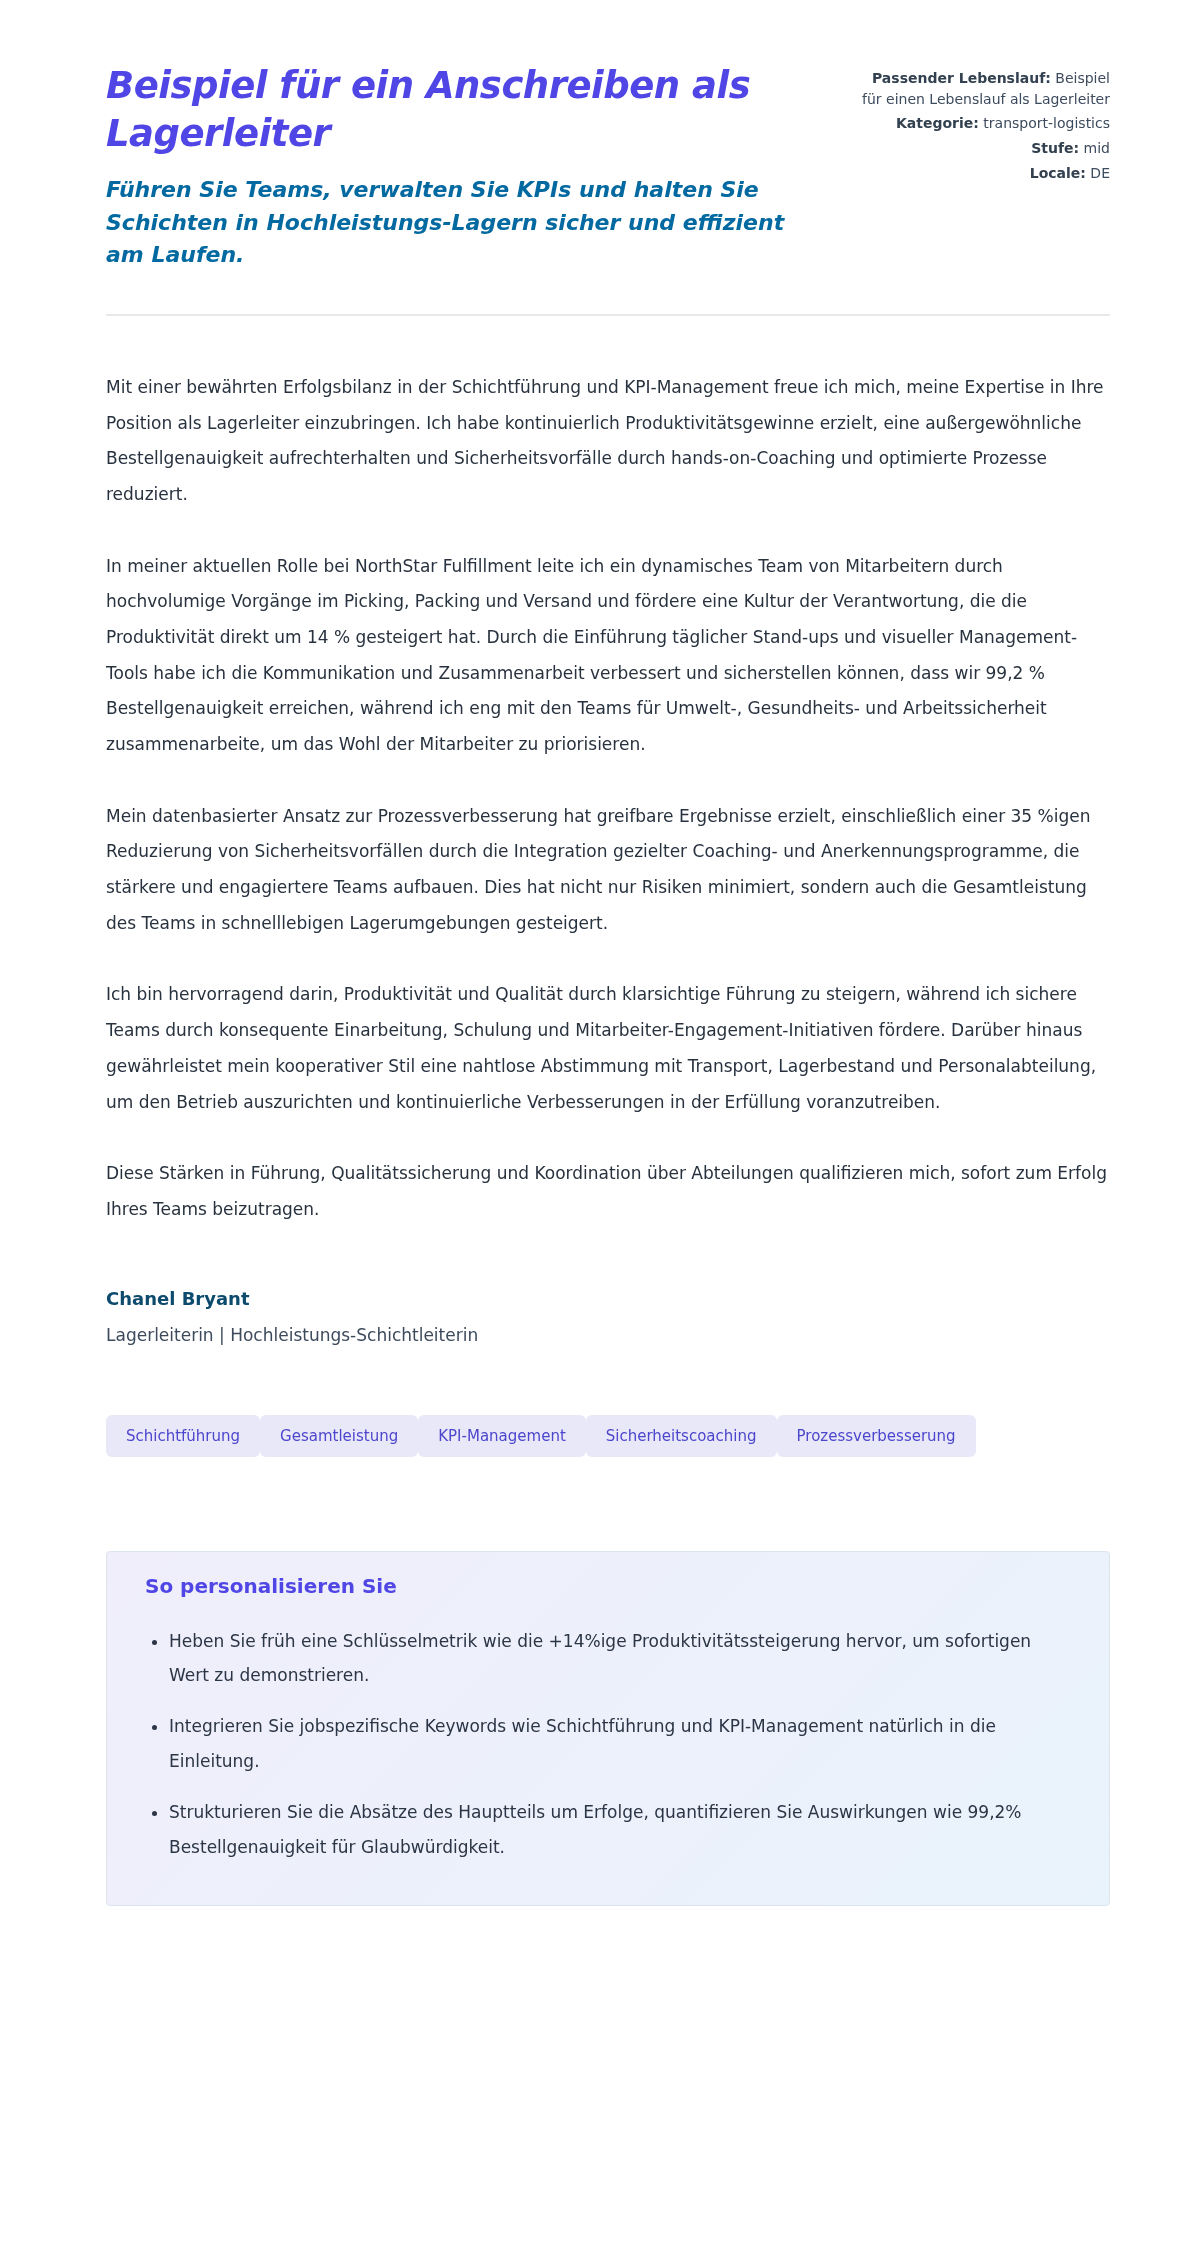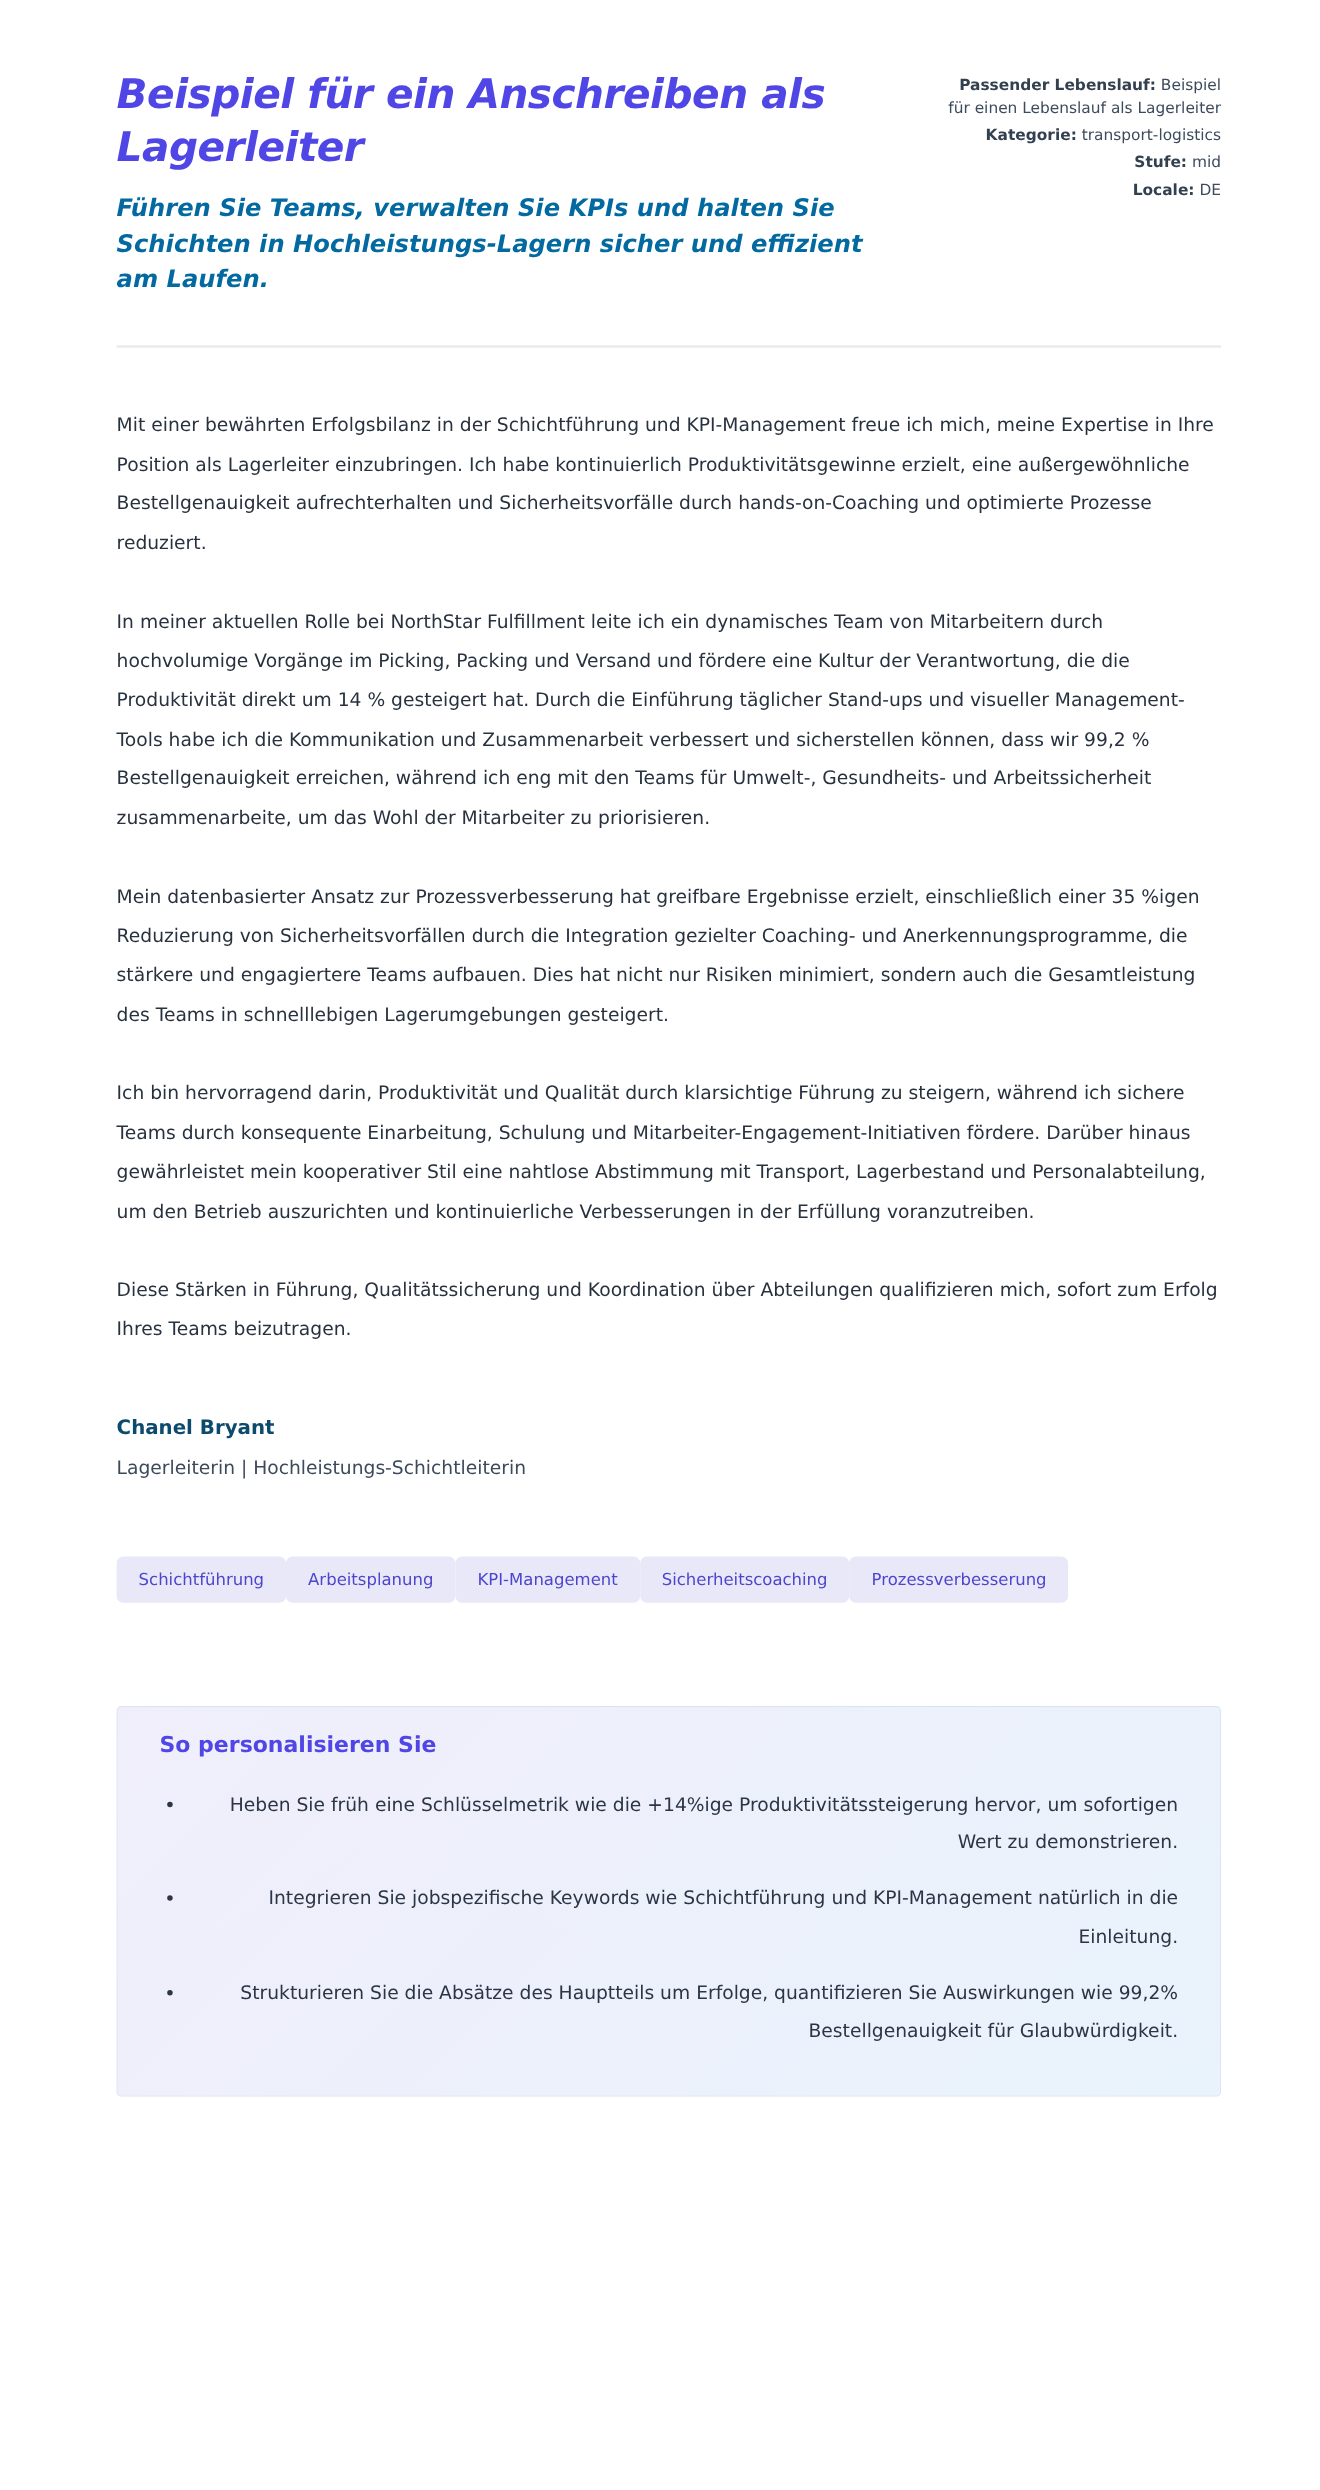--- a/index.html
+++ b/index.html
@@ -111,21 +111,20 @@
   }
   .tips-title {
     margin: 0;
     font-size: 20px;
     font-weight: bold;
     color: #4f46e5;
   }
   .tips-list {
     margin: 26px 0 0 0;
     padding-left: 24px;
-    text-align: right;
   }
   .tips-list li {
     font-size: 17px;
     line-height: 2.05;
     margin-bottom: 16px;
     color: #2b3545;
   }
   .tips-list li:last-child { margin-bottom: 0; }
   .tips-list li::marker { color: #2b3545; }
 </style>
@@ -166,21 +165,21 @@
     <p class="body-paragraph">In meiner aktuellen Rolle bei NorthStar Fulfillment leite ich ein dynamisches Team von Mitarbeitern durch hochvolumige Vorgänge im Picking, Packing und Versand und fördere eine Kultur der Verantwortung, die die Produktivität direkt um 14 % gesteigert hat. Durch die Einführung täglicher Stand-ups und visueller Management-Tools habe ich die Kommunikation und Zusammenarbeit verbessert und sicherstellen können, dass wir 99,2 % Bestellgenauigkeit erreichen, während ich eng mit den Teams für Umwelt-, Gesundheits- und Arbeitssicherheit zusammenarbeite, um das Wohl der Mitarbeiter zu priorisieren.</p>
     <p class="body-paragraph">Mein datenbasierter Ansatz zur Prozessverbesserung hat greifbare Ergebnisse erzielt, einschließlich einer 35 %igen Reduzierung von Sicherheitsvorfällen durch die Integration gezielter Coaching- und Anerkennungsprogramme, die stärkere und engagiertere Teams aufbauen. Dies hat nicht nur Risiken minimiert, sondern auch die Gesamtleistung des Teams in schnelllebigen Lagerumgebungen gesteigert.</p>
     <p class="body-paragraph">Ich bin hervorragend darin, Produktivität und Qualität durch klarsichtige Führung zu steigern, während ich sichere Teams durch konsequente Einarbeitung, Schulung und Mitarbeiter-Engagement-Initiativen fördere. Darüber hinaus gewährleistet mein kooperativer Stil eine nahtlose Abstimmung mit Transport, Lagerbestand und Personalabteilung, um den Betrieb auszurichten und kontinuierliche Verbesserungen in der Erfüllung voranzutreiben.</p>
     <p class="body-paragraph">Diese Stärken in Führung, Qualitätssicherung und Koordination über Abteilungen qualifizieren mich, sofort zum Erfolg Ihres Teams beizutragen.</p>
     <p class="sig-name">Chanel Bryant</p>
     <p class="sig-role">Lagerleiterin | Hochleistungs-Schichtleiterin</p>
   </main>
 
   <div class="tags">
     <span class="tag">Schichtführung</span>
-    <span class="tag">Arbeitsplanung</span>
+    <span class="tag">Gesamtleistung</span>
     <span class="tag">KPI-Management</span>
     <span class="tag">Sicherheitscoaching</span>
     <span class="tag">Prozessverbesserung</span>
   </div>
 
   <section class="tips-box">
     <h2 class="tips-title">So personalisieren Sie</h2>
     <ul class="tips-list">
       <li>Heben Sie früh eine Schlüsselmetrik wie die +14%ige Produktivitätssteigerung hervor, um sofortigen Wert zu demonstrieren.</li>
       <li>Integrieren Sie jobspezifische Keywords wie Schichtführung und KPI-Management natürlich in die Einleitung.</li>

